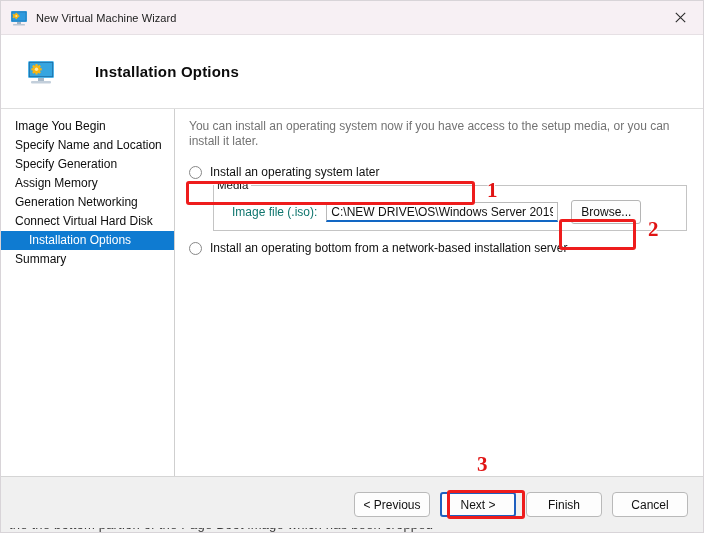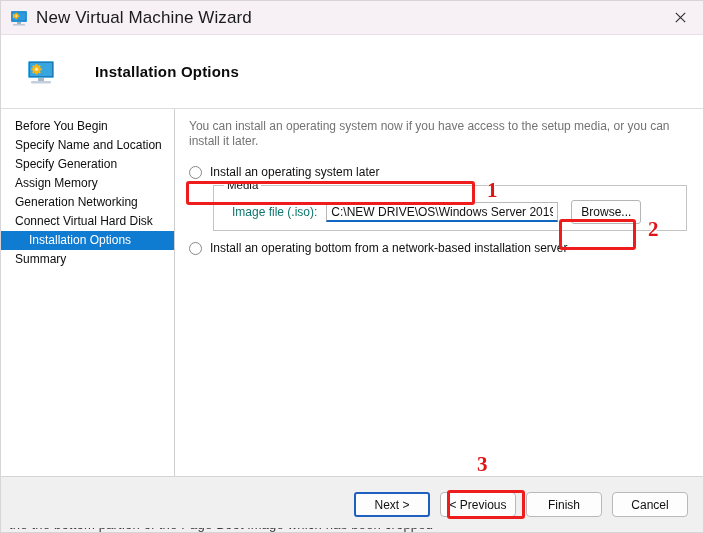--- a/index.html
+++ b/index.html
@@ -40,21 +40,21 @@
     border-bottom: 1px solid #e6e0e4;
   }
   #titlebar-icon {
     margin-left: 9px;
     margin-right: 8px;
     width: 18px; height: 18px;
     display: block;
     flex: 0 0 18px;
   }
   #titlebar-text {
-    font-size: 17px;
+    font-size: 11px;
     color: #1b1b1b;
     letter-spacing: 0.1px;
     white-space: nowrap;
   }
   #close-button {
     position: absolute;
     right: 0; top: 0;
     width: 46px; height: 32px;
     display: flex;
     align-items: center;
@@ -179,21 +179,21 @@
   #media-group {
     margin: 6px 0 0 24px;
     border: 1px solid #c4c4c4;
     border-radius: 0;
     position: relative;
     height: 46px;
     box-sizing: border-box;
   }
   #media-legend {
     position: absolute;
-    top: -7px; left: 10px;
+    top: -7px; left: 0;
     background: #ffffff;
     padding: 0 3px;
     font-size: 11.5px;
     color: #111111;
     line-height: 12px;
   }
   #media-inner {
     display: flex;
     align-items: center;
     padding: 14px 0 0 18px;
@@ -359,21 +359,21 @@
       <circle cx="10.5" cy="12.3" r="1.7" fill="#fde9a9"></circle>
       <rect x="12" y="21" width="6" height="3" fill="#a6b8c8"></rect>
       <rect x="5" y="24" width="20" height="2.6" rx="1" fill="#c3cfdb"></rect>
     </svg>
     <span id="header-title">Installation Options</span>
   </div>
 
   <div id="body-area">
 
     <div id="sidebar">
-      <div class="nav-item">Before You Begin</div>
+      <div class="nav-item">Image You Begin</div>
       <div class="nav-item">Specify Name and Location</div>
       <div class="nav-item">Specify Generation</div>
       <div class="nav-item">Assign Memory</div>
       <div class="nav-item">Generation Networking</div>
       <div class="nav-item">Connect Virtual Hard Disk</div>
       <div class="nav-item selected">Installation Options</div>
       <div class="nav-item">Summary</div>
     </div>
 
     <div id="content">
@@ -397,22 +397,22 @@
 
       <div class="radio-row" style="margin-top:10px;">
         <span class="radio-ctl"></span>
         <span class="radio-label">Install an operating bottom from a network-based installation server</span>
       </div>
 
     </div>
   </div>
 
   <div id="footer">
+    <button class="footer-button">&lt; Previous</button>
     <button class="footer-button" id="next-button">Next &gt;</button>
-    <button class="footer-button">&lt; Previous</button>
     <button class="footer-button">Finish</button>
     <button class="footer-button">Cancel</button>
   </div>
 
   <div id="bottom-artifact">
     <span>the the bottom partion of the Page Boot image which has been cropped</span>
   </div>
 
 </div>
 

